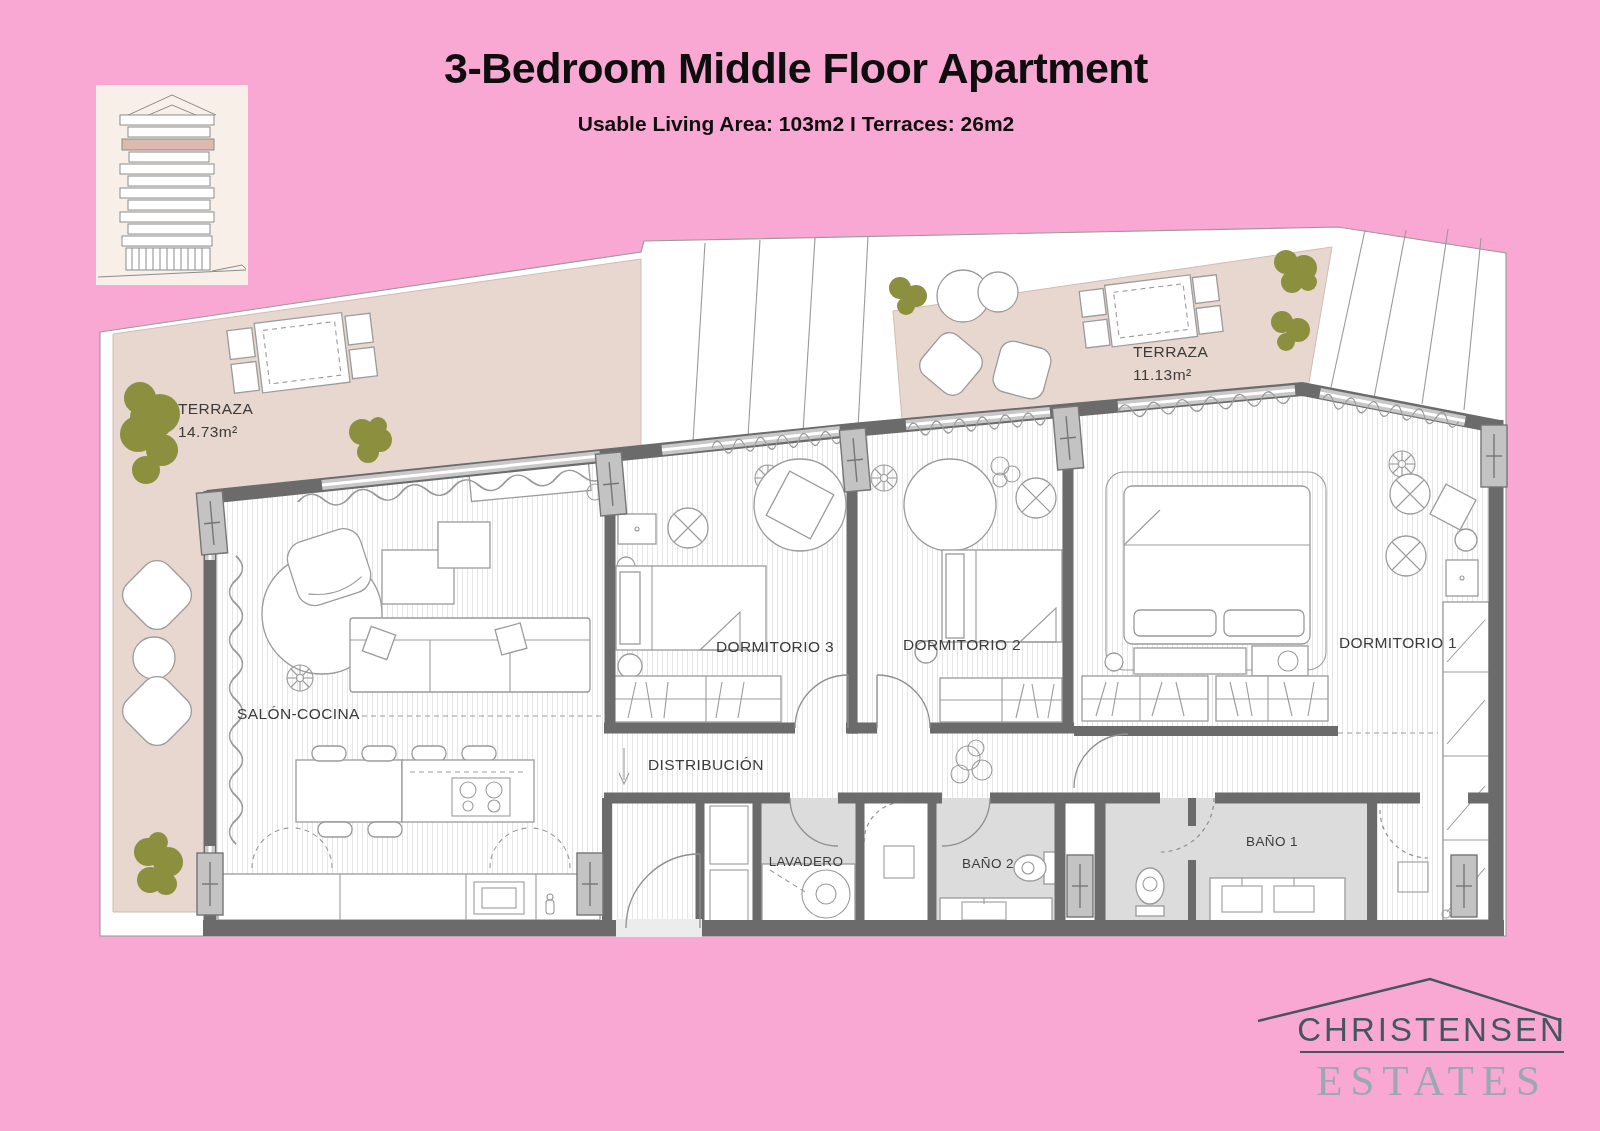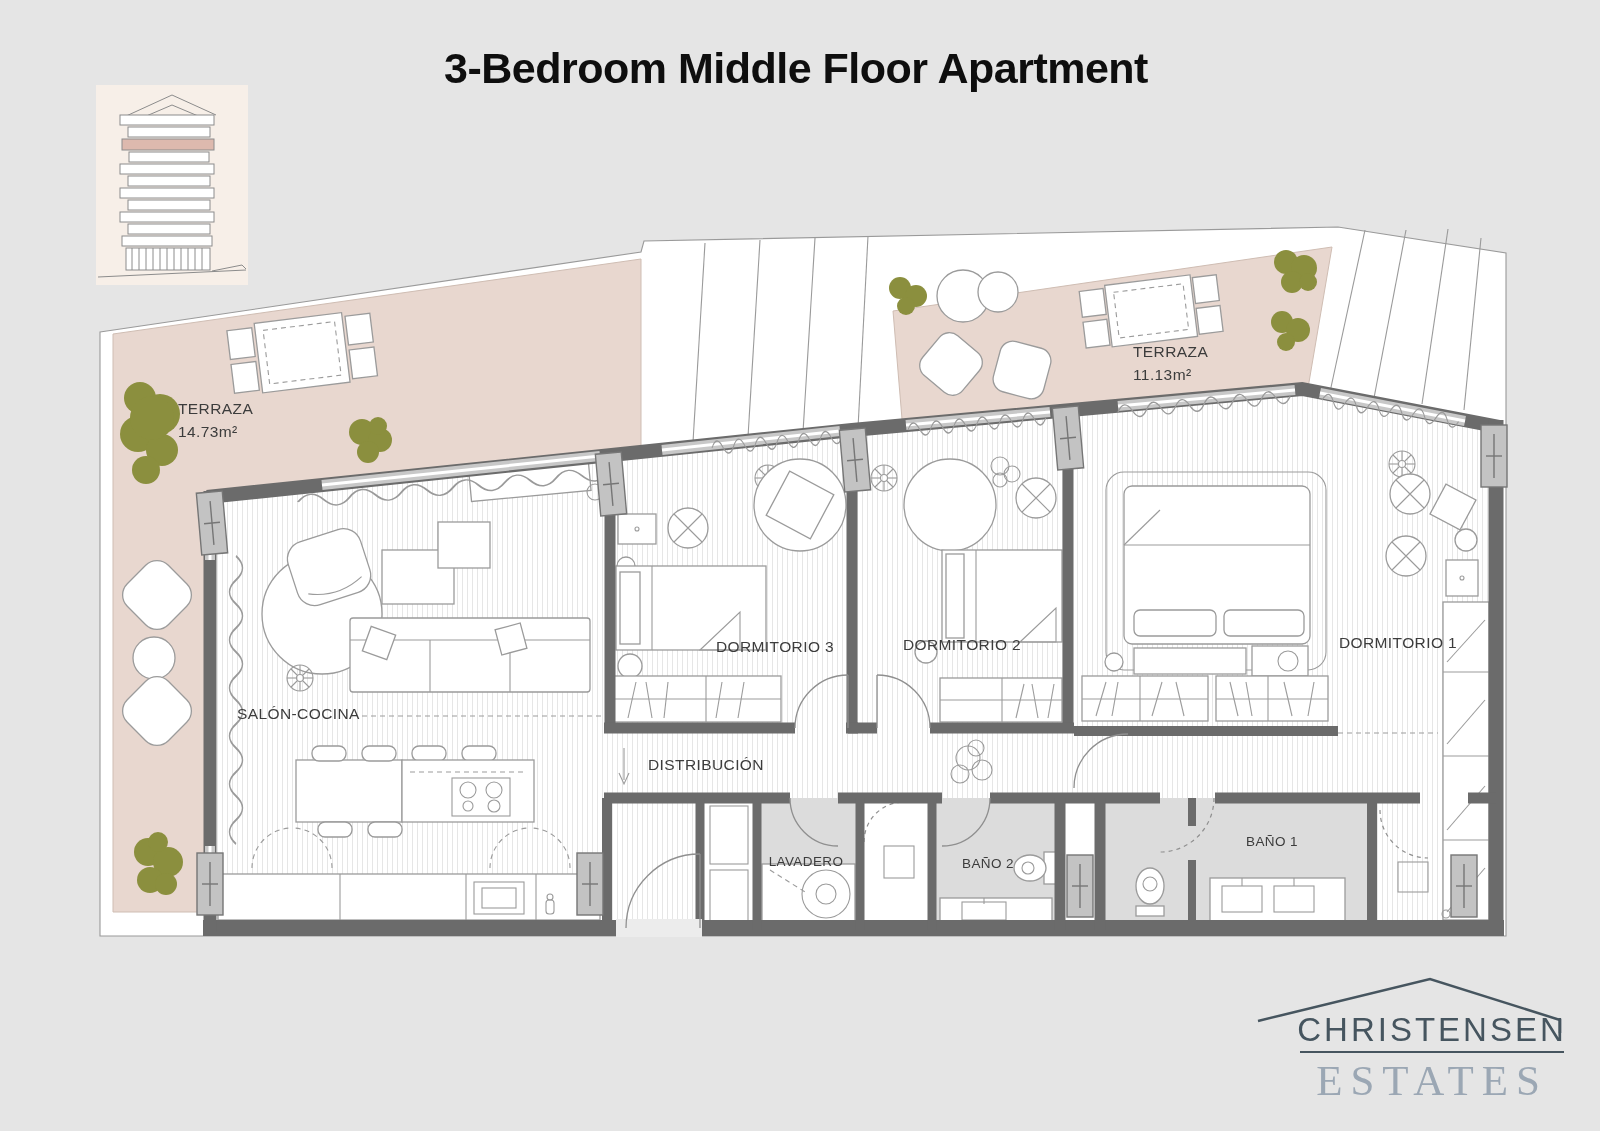--- a/index.html
+++ b/index.html
@@ -1,16 +1,16 @@
 <!DOCTYPE html>
 <html style="--terrace: #e8d7cf; --wall: #6b6b6b; --bath: #dcdcdc; --tree: #8b8f3e; --outline: #9a9a9a; --furniture: #9b9b9b; --label: #3c3c3c; --floor-line: #e6e6e6; --logo-dark: #46555f; --logo-light: #9ba7b4; --thumb-bg: #f7efe8; --thumb-accent: #ddb9ae;"><head>
 <meta charset="utf-8">
 <style>
   html,body{margin:0;padding:0;background:#ffffff;font-family:"Liberation Sans",sans-serif;}
-  .page{position:relative;width:1600px;height:1131px;background:#e5e5e5;overflow:hidden;}
+  .page{position:relative;width:1600px;height:1131px;background:#f9a8d4;overflow:hidden;}
   .title{position:absolute;top:44px;left:0;width:1592px;text-align:center;
          font-size:43px;font-weight:bold;color:#0e0e0e;letter-spacing:-.5px;}
   .subtitle{position:absolute;top:112px;left:0;width:1592px;text-align:center;
          font-size:21px;font-weight:bold;color:#0e0e0e;}
   svg{position:absolute;top:0;left:0;}
   
   .o{stroke:var(--outline,#9a9a9a);stroke-width:1.1;fill:none;}
   .ofill{stroke:var(--outline,#9a9a9a);stroke-width:1.1;fill:#ffffff;}
   .terr{fill:var(--terrace,#e8d7cf);stroke:#cfbdb3;stroke-width:1;}
   .tree{fill:var(--tree,#8b8f3e);}
@@ -37,20 +37,21 @@
   .thumb-line{fill:#ffffff;stroke:#8c8c8c;stroke-width:1;}
   .thumb-open{fill:none;stroke:#8c8c8c;stroke-width:1;}
   .thumb-accent{fill:var(--thumb-accent,#ddb9ae);stroke:#8c8c8c;stroke-width:1;}
 </style>
 </head>
 <body>
 
 <div class="page">
 
   <div class="title">3-Bedroom Middle Floor Apartment</div>
+  <div class="subtitle">Usable Living Area: 103m2 I Terraces: 26m2</div>
 
   <svg width="1600" height="1131" viewBox="0 0 1600 1131">
     <defs>
       <pattern id="hatch" width="5" height="8" patternUnits="userSpaceOnUse">
         <rect width="5" height="8" fill="#ffffff"></rect>
         <line class="hatchline" x1="2.5" y1="0" x2="2.5" y2="8"></line>
       </pattern>
       <path id="wave" d="M0 0 q8 -13 16 0 q8 13 16 0 q8 -13 16 0 q8 13 16 0 q8 -13 16 0 q8 13 16 0 q8 -13 16 0 q8 13 16 0 q8 -13 16 0 q8 13 16 0 q8 -13 16 0 q8 13 16 0" fill="none"></path>
       <g id="fan">
         <circle r="13" class="fl"></circle>

